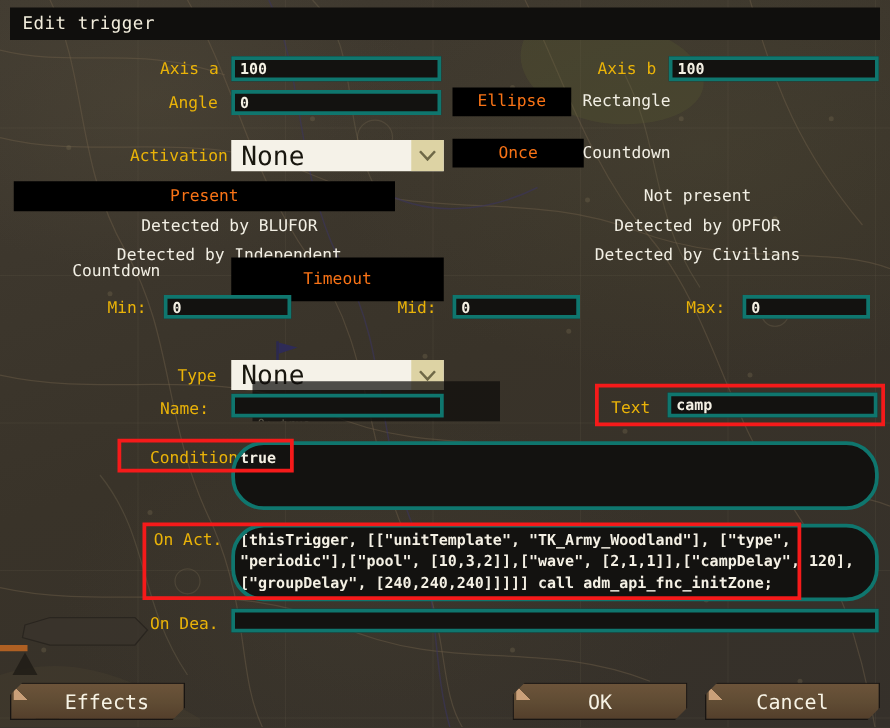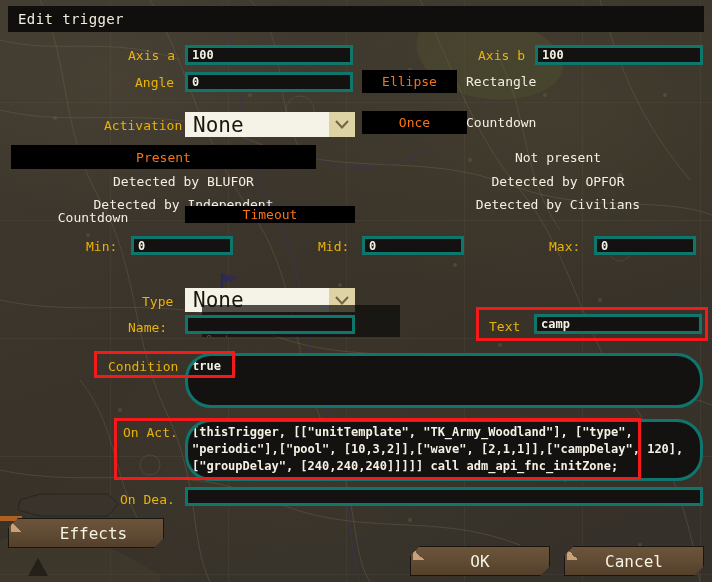--- a/index.html
+++ b/index.html
@@ -246,21 +246,21 @@
 <div class="tab-sel" style="left:11px;top:145px;width:305px;height:24px;">Present</div>
 <div class="tab-txt" style="left:468px;top:145px;width:180px;height:24px;">Not present</div>
 
 <div class="tab-txt" style="left:11px;top:171px;width:345px;height:20px;">Detected by BLUFOR</div>
 <div class="tab-txt" style="left:468px;top:171px;width:180px;height:20px;">Detected by OPFOR</div>
 
 <div class="tab-txt" style="left:11px;top:194px;width:345px;height:20px;">Detected by Independent</div>
 <div class="tab-txt" style="left:468px;top:194px;width:180px;height:20px;">Detected by Civilians</div>
 
 <div class="tab-txt" style="left:28px;top:207px;width:130px;height:20px;">Countdown</div>
-<div class="tab-sel" style="left:185px;top:206px;width:170px;height:17px;">Timeout</div>
+<div class="tab-sel" style="left:185px;top:206px;width:170px;height:35px;">Timeout</div>
 
 <span class="lbl abs" style="left:86px;top:239px;">Min:</span>
 <div class="edit" style="left:131px;top:236px;width:102px;height:19px;">0</div>
 
 <span class="lbl abs" style="left:318px;top:239px;">Mid:</span>
 <div class="edit" style="left:362px;top:236px;width:102px;height:19px;">0</div>
 
 <span class="lbl abs" style="left:549px;top:239px;">Max:</span>
 <div class="edit" style="left:594px;top:236px;width:102px;height:19px;">0</div>
 
@@ -279,32 +279,32 @@
   </span>
 </div>
 
 <span class="lbl abs" style="left:128px;top:320px;">Name:</span>
 <div class="edit" style="left:185px;top:315px;width:170px;height:19px;z-index:3;"></div>
 
 <span class="lbl abs" style="left:489px;top:319px;">Text</span>
 <div class="edit" style="left:534px;top:314px;width:168px;height:20px;">camp</div>
 <div class="redbox" style="left:476px;top:307px;width:232px;height:34px;"></div>
 
-<span class="lbl abs" style="left:108px;top:359px;">Condition</span>
+<span class="lbl abs" style="left:120px;top:359px;">Condition</span>
 <div class="edit multiline" style="left:185px;top:353px;width:518px;height:55px;">true</div>
 <div class="redbox" style="left:94px;top:351px;width:141px;height:27px;"></div>
 
 <span class="lbl abs" style="left:123px;top:425px;">On Act.</span>
 <div class="edit multiline" style="left:185px;top:419px;width:518px;height:62px;">[thisTrigger, [["unitTemplate", "TK_Army_Woodland"], ["type", "periodic"],["pool", [10,3,2]],["wave", [2,1,1]],["campDelay", 120], ["groupDelay", [240,240,240]]]]] call adm_api_fnc_initZone;</div>
 <div class="redbox" style="left:114px;top:418px;width:527px;height:62px;"></div>
 
 <span class="lbl abs" style="left:120px;top:492px;">On Dea.</span>
 <div class="edit" style="left:185px;top:487px;width:518px;height:19px;"></div>
 
-<div class="btn" style="left:8px;top:518px;width:156px;padding-left:15px;">
+<div class="btn" style="left:8px;top:546px;width:140px;padding-left:15px;">
   <span class="corner2"></span>
   <span>Effects</span>
 </div>
 <div class="btn" style="left:410px;top:546px;width:140px;">
   <span class="corner2"></span>
   <span>OK</span>
 </div>
 <div class="btn" style="left:564px;top:546px;width:140px;">
   <span class="corner2"></span>
   <span>Cancel</span>

